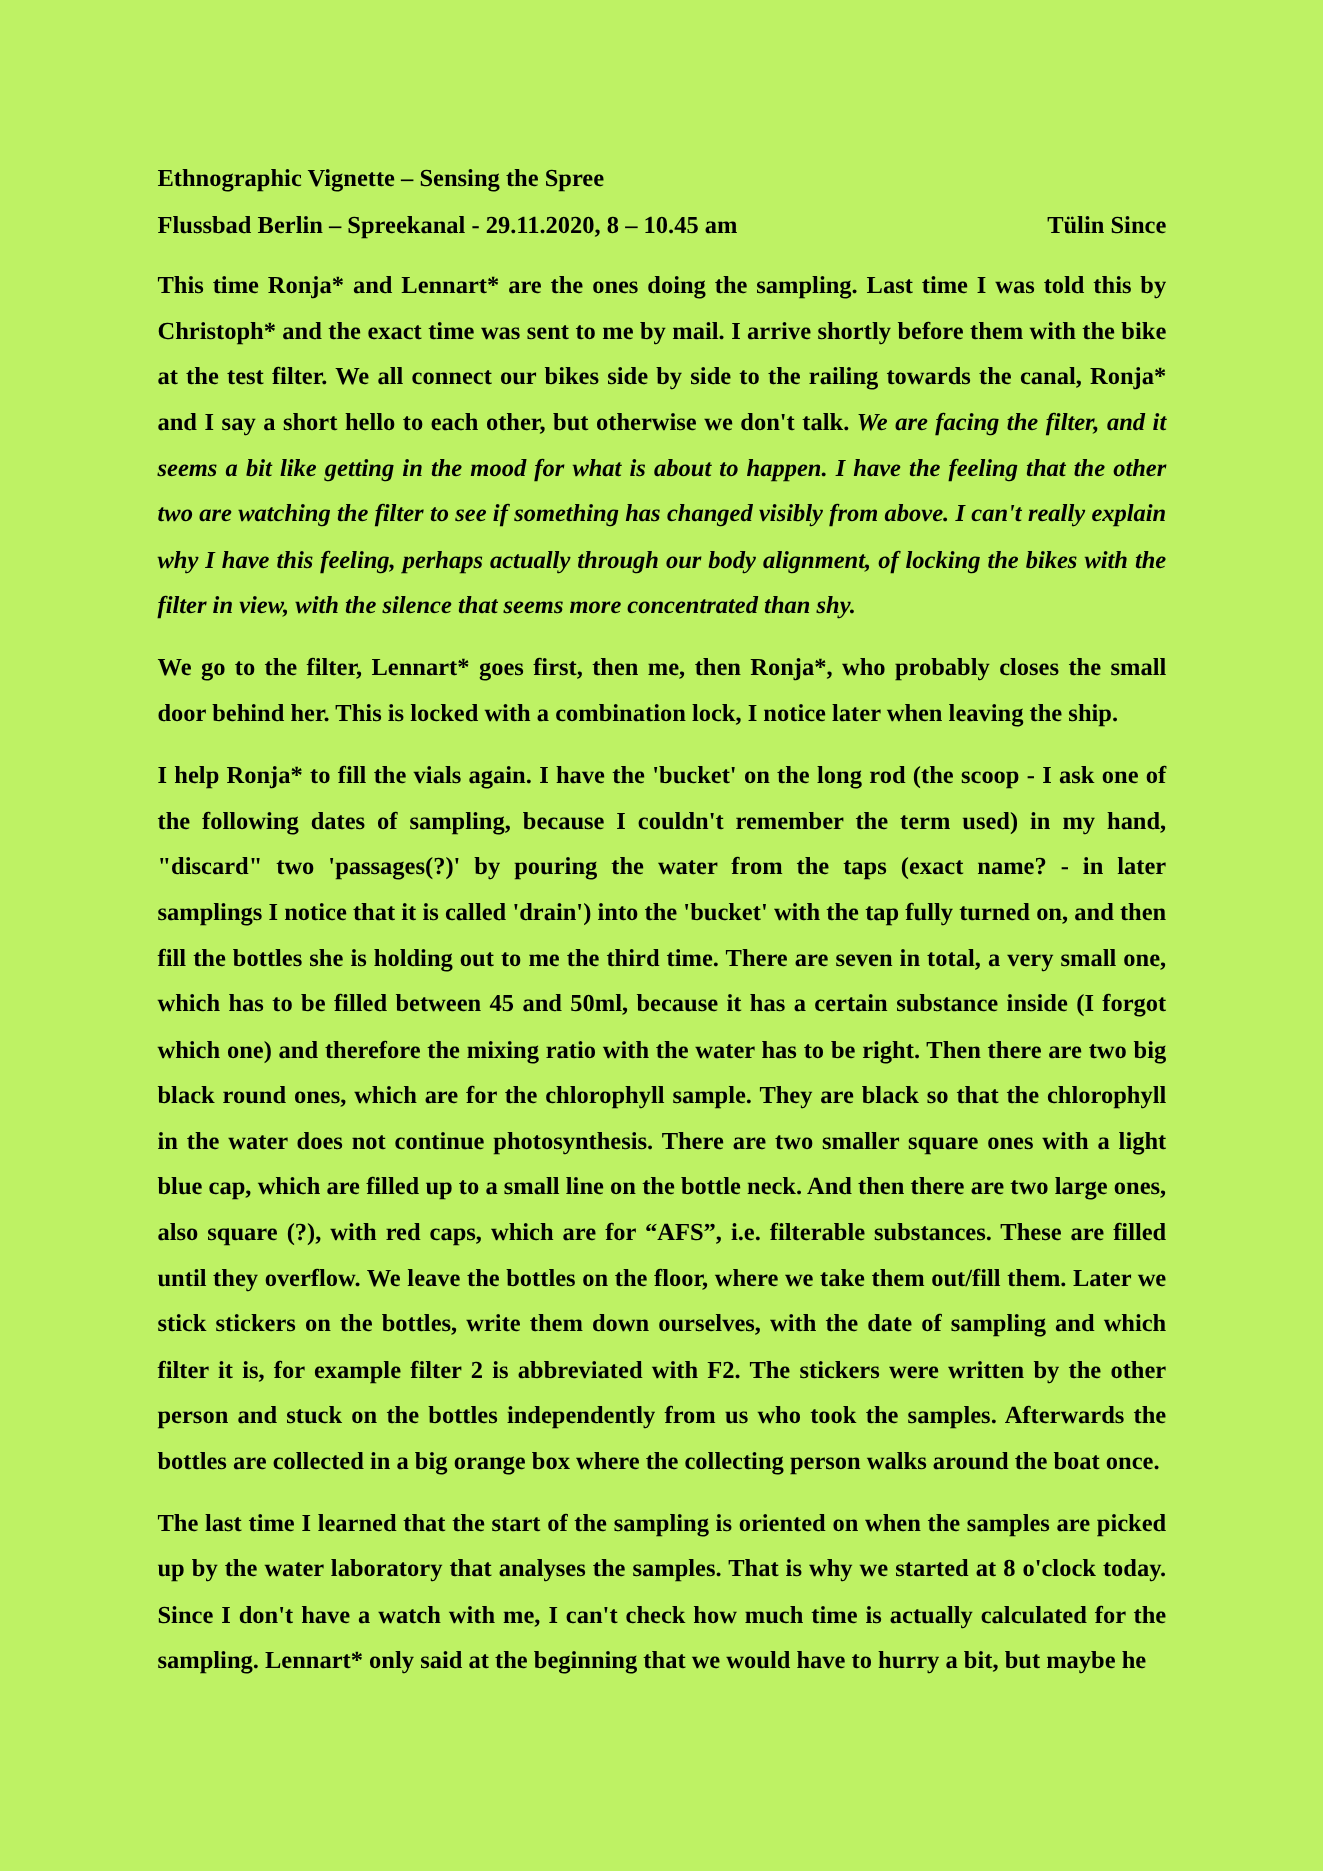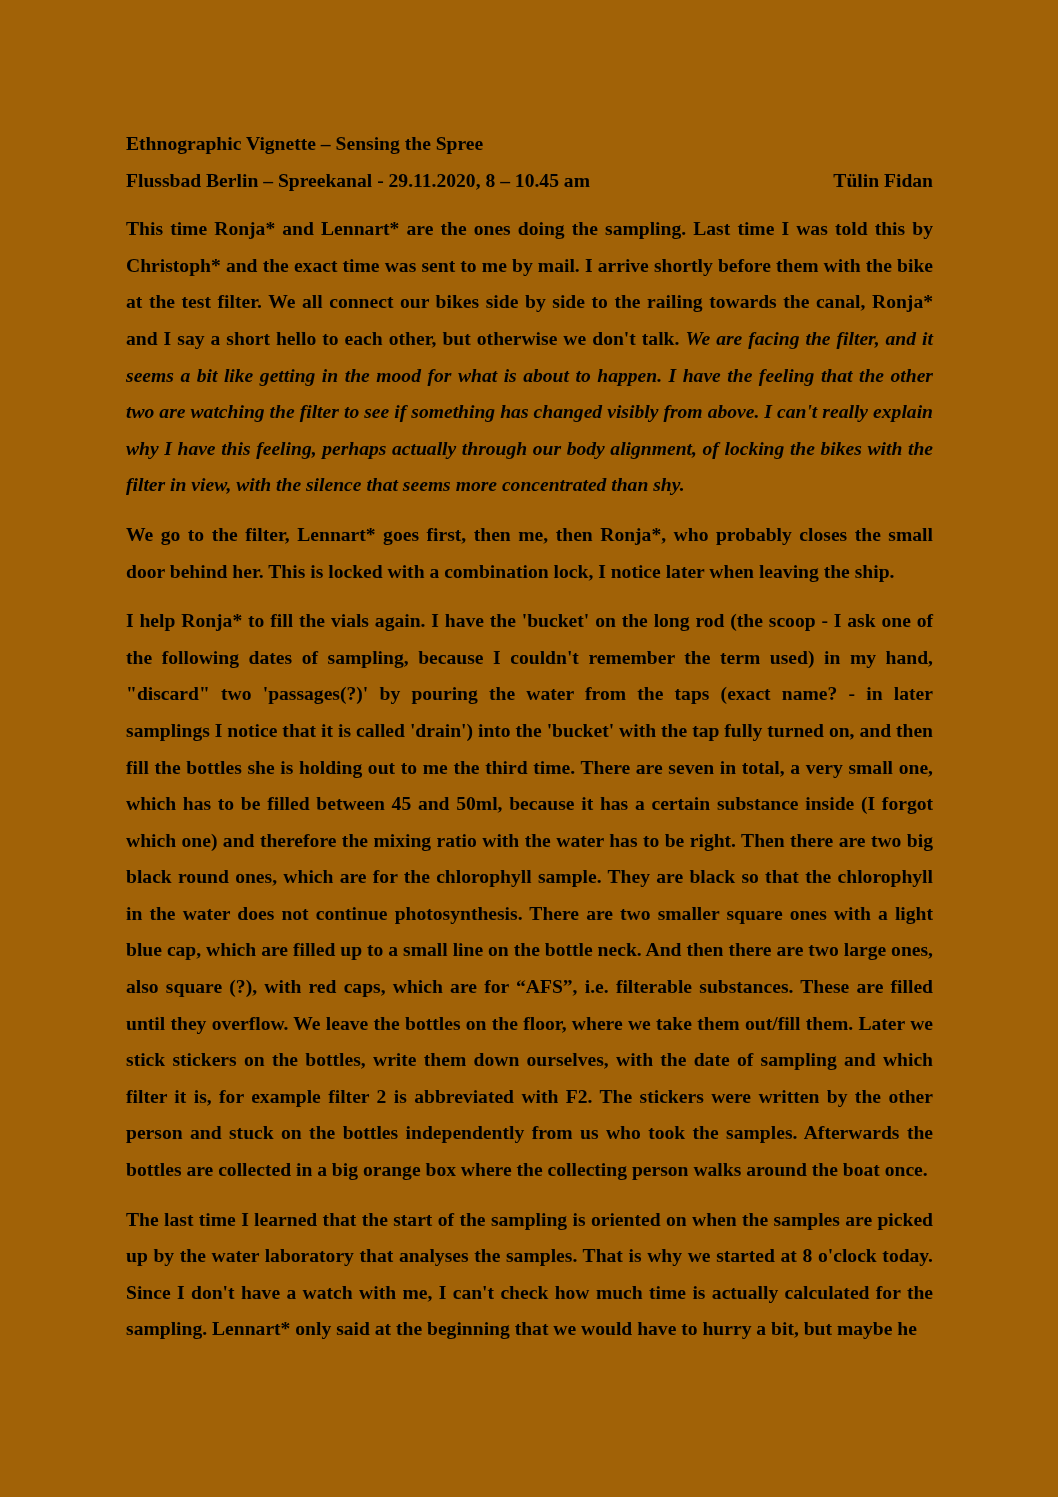--- a/index.html
+++ b/index.html
@@ -5,21 +5,21 @@
   html, body {
     margin: 0;
     padding: 0;
     background: #ffffff;
   }
   .page {
     position: relative;
     width: 1058px;
     height: 1497px;
     box-sizing: border-box;
-    background: #a16207;
+    background: #bef264;
     padding: 126px 125px 0 126px;
     overflow: hidden;
     font-family: "Liberation Serif", "DejaVu Serif", serif;
     font-size: 19.6px;
     line-height: 36.6px;
     color: #000000;
   }
   .doc-header {
     margin-bottom: 12px;
   }
@@ -46,21 +46,21 @@
 </style>
 </head>
 <body>
 
 <div class="page">
 
   <div class="doc-header">
     <h1 class="doc-title">Ethnographic Vignette – Sensing the Spree</h1>
     <div class="subtitle-row">
       <span class="doc-subtitle">Flussbad Berlin – Spreekanal - 29.11.2020, 8 – 10.45 am</span>
-      <span class="doc-author">Tülin Fidan</span>
+      <span class="doc-author">Tülin Since</span>
     </div>
   </div>
 
   <p class="body-para"><span>This time Ronja* and Lennart* are the ones doing the sampling. Last time I was told this by Christoph* and the exact time was sent to me by mail. I arrive shortly before them with the bike at the test filter. We all connect our bikes side by side to the railing towards the canal, Ronja* and I say a short hello to each other, but otherwise we don't talk. </span><span class="em">We are facing the filter, and it seems a bit like getting in the mood for what is about to happen. I have the feeling that the other two are watching the filter to see if something has changed visibly from above. I can't really explain why I have this feeling, perhaps actually through our body alignment, of locking the bikes with the filter in view, with the silence that seems more concentrated than shy.</span></p>
 
   <p class="body-para">We go to the filter, Lennart* goes first, then me, then Ronja*, who probably closes the small door behind her. This is locked with a combination lock, I notice later when leaving the ship.</p>
 
   <p class="body-para">I help Ronja* to fill the vials again. I have the 'bucket' on the long rod (the scoop - I ask one of the following dates of sampling, because I couldn't remember the term used) in my hand, "discard" two 'passages(?)' by pouring the water from the taps (exact name? - in later samplings I notice that it is called 'drain') into the 'bucket' with the tap fully turned on, and then fill the bottles she is holding out to me the third time. There are seven in total, a very small one, which has to be filled between 45 and 50ml, because it has a certain substance inside (I forgot which one) and therefore the mixing ratio with the water has to be right. Then there are two big black round ones, which are for the chlorophyll sample. They are black so that the chlorophyll in the water does not continue photosynthesis. There are two smaller square ones with a light blue cap, which are filled up to a small line on the bottle neck. And then there are two large ones, also square (?), with red caps, which are for “AFS”, i.e. filterable substances. These are filled until they overflow. We leave the bottles on the floor, where we take them out/fill them. Later we stick stickers on the bottles, write them down ourselves, with the date of sampling and which filter it is, for example filter 2 is abbreviated with F2. The stickers were written by the other person and stuck on the bottles independently from us who took the samples. Afterwards the bottles are collected in a big orange box where the collecting person walks around the boat once.</p>
 
   <p class="body-para">The last time I learned that the start of the sampling is oriented on when the samples are picked up by the water laboratory that analyses the samples. That is why we started at 8 o'clock today. Since I don't have a watch with me, I can't check how much time is actually calculated for the sampling. Lennart* only said at the beginning that we would have to hurry a bit, but maybe he</p>

